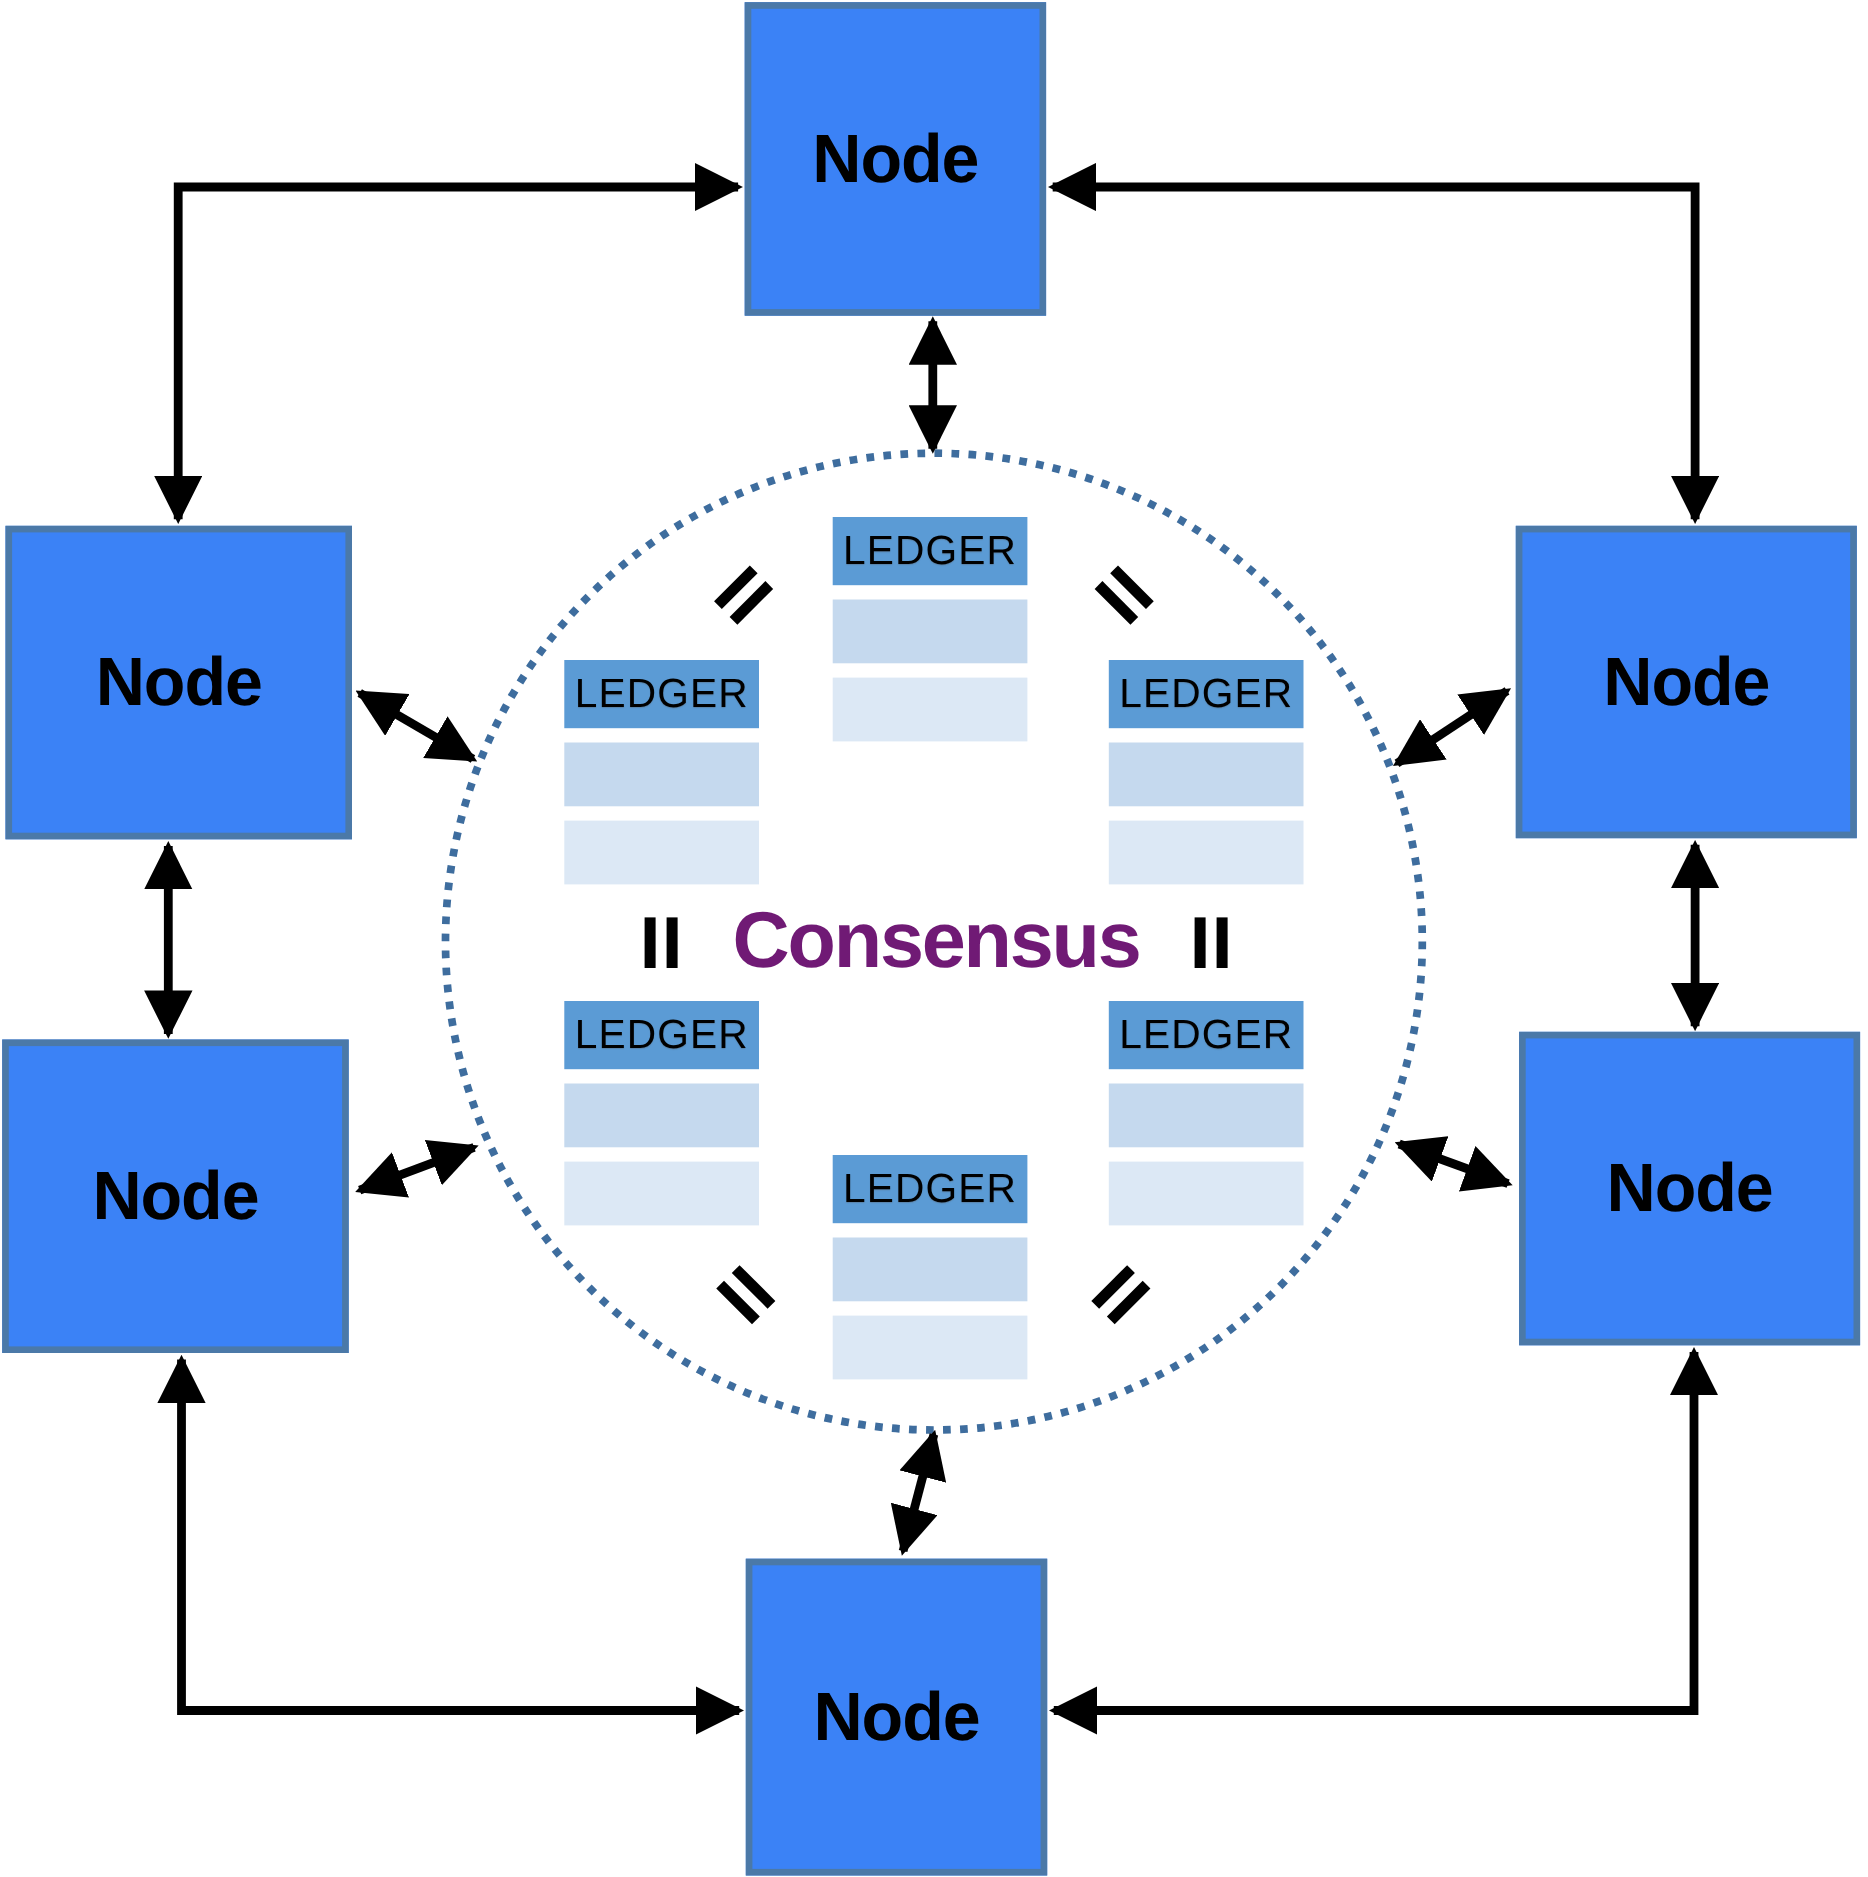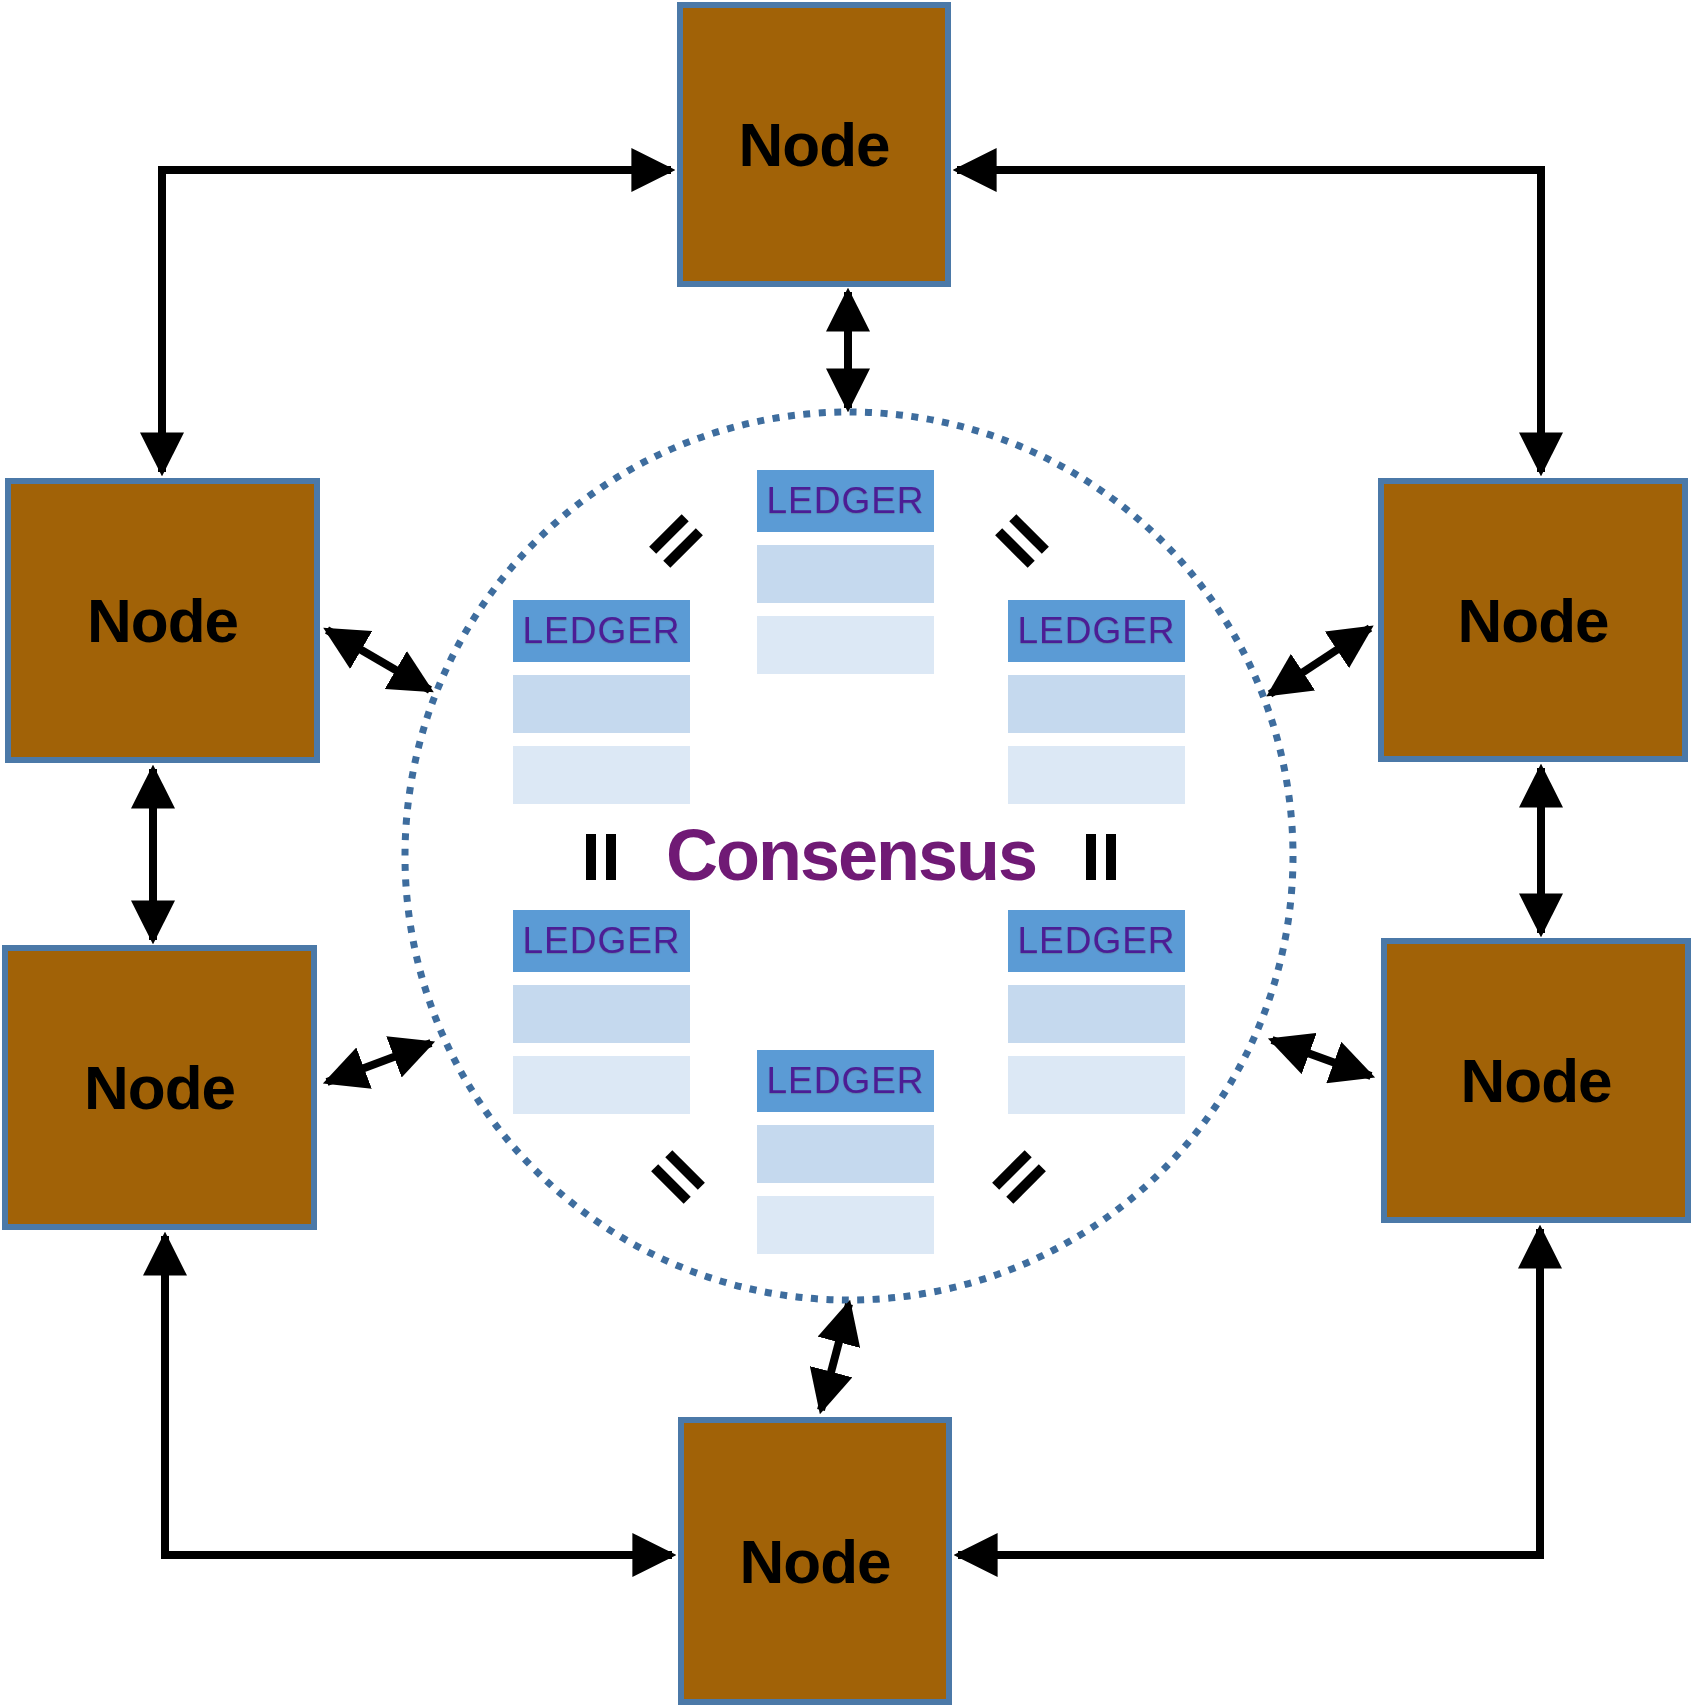--- a/index.html
+++ b/index.html
@@ -7,21 +7,21 @@
     position:relative;
     width:1698px;
     height:1706px;
     background:#ffffff;
     font-family:"Liberation Sans", sans-serif;
     overflow:hidden;
   }
   
   .node{
     position:absolute;
-    background:#a16207;
+    background:#3b82f6;
     border:6px solid #4b79a8;
     box-sizing:border-box;
     display:flex;
     align-items:center;
     justify-content:center;
   }
   .node .node-label{
     font-size:62px;
     font-weight:700;
     color:#000000;
@@ -32,21 +32,21 @@
   #node-upper-right{left:1378px; top:478px;  width:310px; height:284px;}
   #node-lower-left {left:2px;    top:945px;  width:315px; height:285px;}
   #node-lower-right{left:1381px; top:938px;  width:310px; height:285px;}
   #node-bottom     {left:678px;  top:1417px; width:274px; height:288px;}
 
   
   .ledger{position:absolute; width:177px;}
   .ledger .hdr{
     height:62px;
     background:#5b9bd5;
-    color:#4c1d95;
+    color:#000000;
     font-size:37px;
     letter-spacing:1px;
     display:flex;
     align-items:center;
     justify-content:center;
     text-shadow:0 1px 1px rgba(90,90,90,.35);
   }
   .ledger .r1{height:58px; margin-top:13px; background:#c5d9ee;}
   .ledger .r2{height:58px; margin-top:13px; background:#dce8f5;}
   #ledger-top         {left:757px;  top:470px;}

